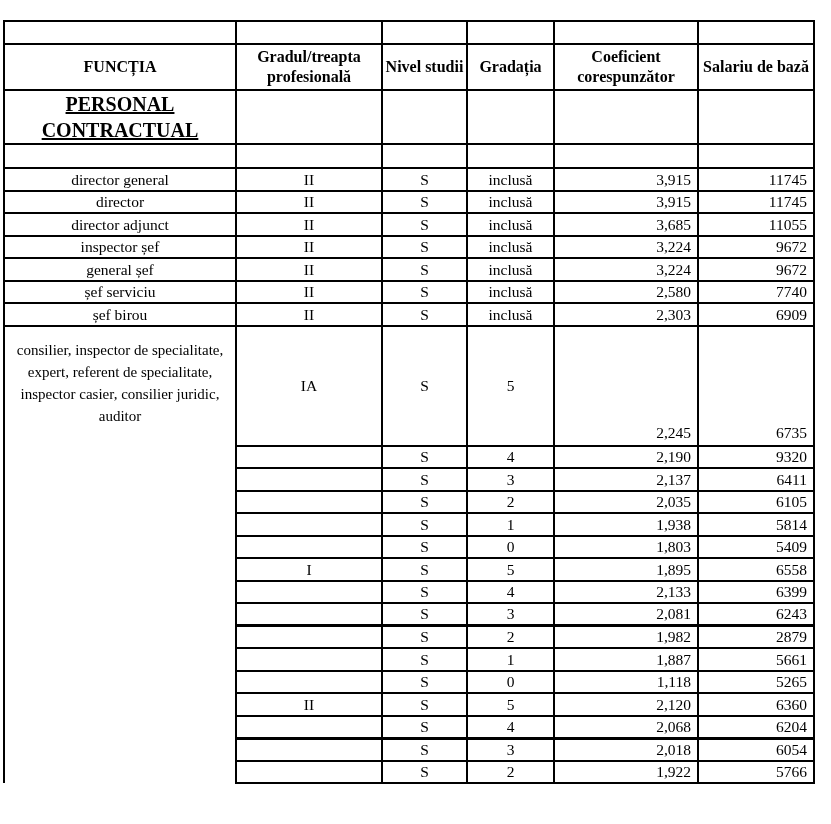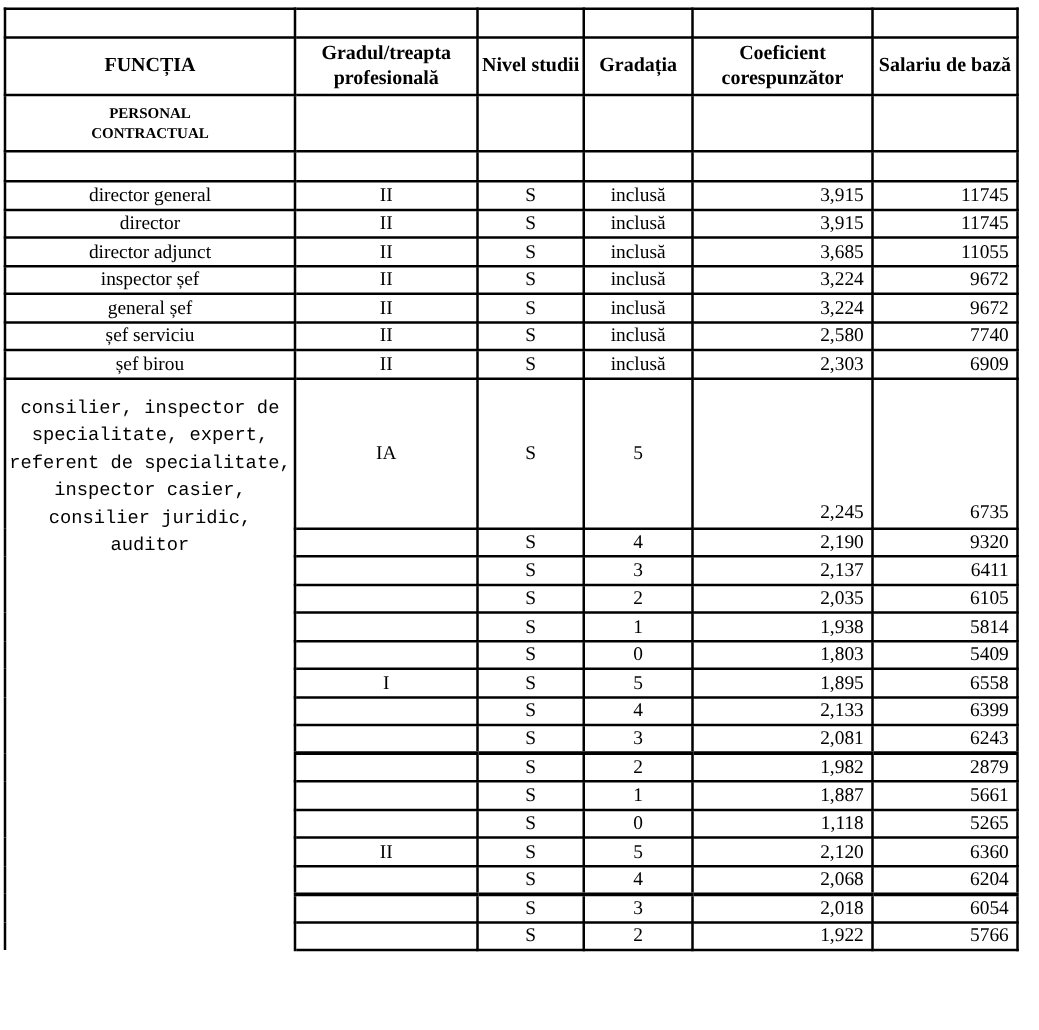--- a/index.html
+++ b/index.html
@@ -9,50 +9,49 @@
     width: 831px;
     height: 824px;
     background: #ffffff;
     color: #000000;
     font-family: "Liberation Serif", serif;
     overflow: hidden;
   }
   table.salary {
     position: absolute;
     left: 3px;
-    top: 6px;
+    top: 20px;
     width: 810px;
     border-collapse: collapse;
     table-layout: fixed;
   }
   .salary td {
     border: 2px solid #000000;
     padding: 0;
     text-align: center;
     vertical-align: middle;
     font-size: 15.5px;
     line-height: 1.25;
     overflow: hidden;
   }
   .r-empty-top td { height: 23px; }
   .r-header td { height: 46px; font-weight: bold; font-size: 16px; line-height: 1.28; }
   .r-section td { height: 45px; }
-  .r-section td.section-cell { font-weight: bold; font-size: 12px; line-height: 1.3; white-space: pre-line; }
+  .r-section td.section-cell { font-weight: bold; font-size: 20px; line-height: 1.3; white-space: pre-line; text-decoration: underline; }
   .r-empty2 td { height: 24px; }
   .r-data td { height: 22.5px; }
   .r-big td { height: 120px; }
   td.num { text-align: right; padding-right: 6px; }
   td.vbottom { vertical-align: bottom; padding-bottom: 2px; }
   td.group-functia {
     vertical-align: top;
     padding: 12px 2px 0 2px;
     border-bottom: none;
     font-size: 15px;
     line-height: 22px;
-    font-family: Liberation Mono, monospace;
   }
   tr.thick td { border-bottom: 3px solid #000000; }
 </style>
 </head>
 <body>
 
 <div class="page">
   <table class="salary">
     <colgroup>
       <col style="width:232px">

